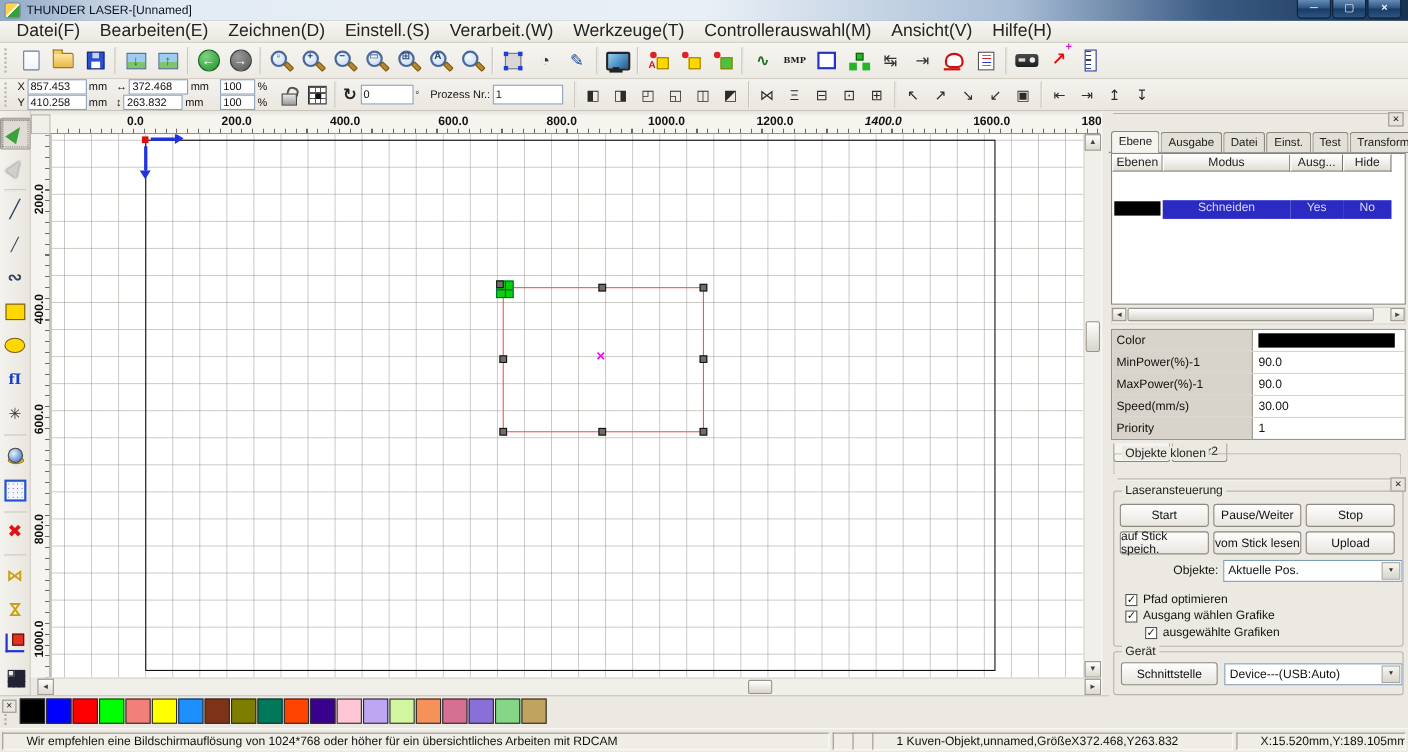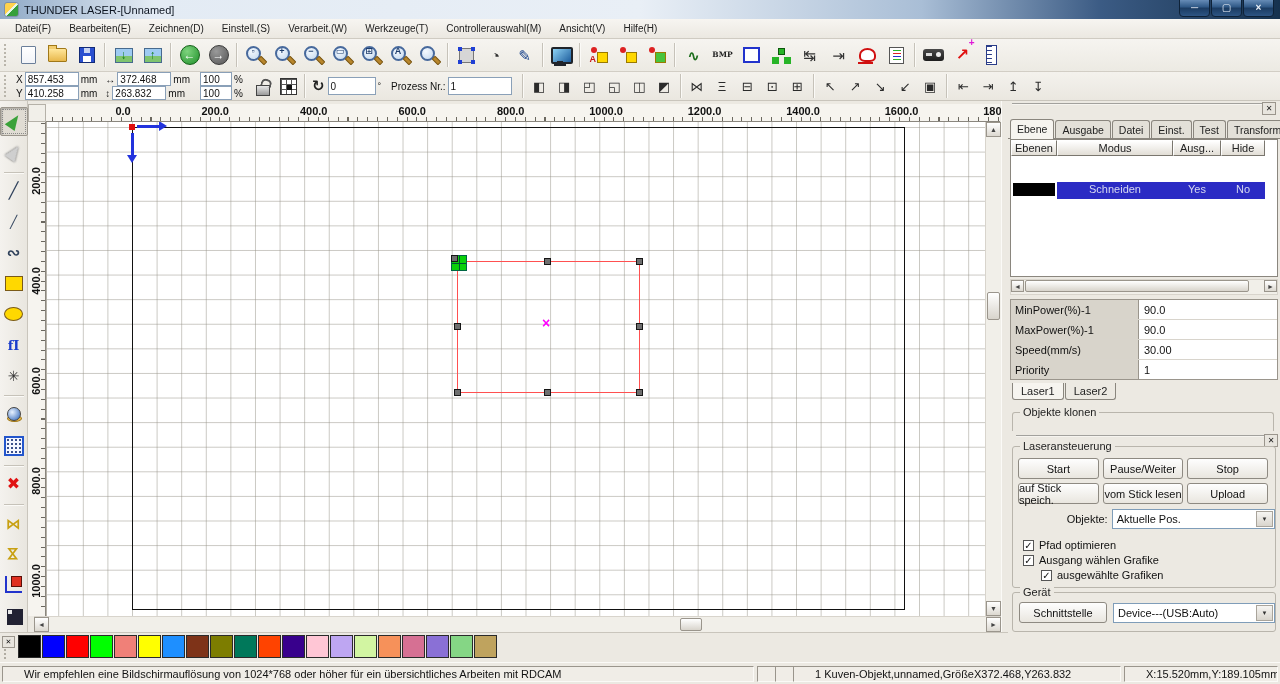--- a/index.html
+++ b/index.html
@@ -14,21 +14,21 @@
     background:linear-gradient(135deg,#ffd24d 0 45%,#e8f6e8 45% 55%,#35a03c 55% 100%);}
   #title-text{font-size:11px;color:#0c1420;}
   #winbtns{margin-left:auto;display:flex;margin-right:6px;margin-top:-4px;}
   .winbtn{width:29px;height:17px;margin-left:1px;border:1px solid #0e2238;border-radius:0 0 4px 4px;
     background:linear-gradient(#6e93bd,#315a88 45%,#1b3c63 55%,#2d5584);color:#eef3fa;
     display:flex;align-items:center;justify-content:center;font-size:10px;font-weight:bold;}
   
   #menubar{position:absolute;left:0;top:19px;width:1280px;height:20px;
     background:linear-gradient(#f7f5f1,#ebe8e1);border-bottom:1px solid #cfcbc2;
     display:flex;align-items:center;padding-left:6px;box-sizing:border-box;}
-  .menu-item{padding:2px 9px;font-size:10px;color:#222;}
+  .menu-item{padding:2px 9px;font-size:16px;color:#222;}
   
   #toolbar1{position:absolute;left:0;top:39px;width:1280px;height:33px;
     background:linear-gradient(#f6f4f0,#eceae3);border-bottom:1px solid #d2cec5;
     display:flex;align-items:center;padding-left:2px;box-sizing:border-box;}
   #toolbar2{position:absolute;left:0;top:72px;width:1280px;height:29px;
     background:linear-gradient(#f4f2ed,#eae7e0);border-bottom:1px solid #c9c5bc;
     display:flex;align-items:center;padding-left:2px;box-sizing:border-box;}
   .grip{width:3px;height:22px;border-left:2px dotted #b9b5ab;margin:0 5px 0 2px;}
   .tsep{width:1px;height:24px;background:#c6c2b9;border-right:1px solid #fbfaf7;margin:0 3px;}
   .tbtn{height:26px;min-width:27px;display:flex;align-items:center;justify-content:center;border:1px solid transparent;border-radius:2px;}
@@ -526,21 +526,21 @@
 
   <div id="corner"></div>
   <div id="topruler">
       <span class="hlab" style="left: 85px;">0.0</span>
       <span class="hlab" style="left: 183.5px;">200.0</span>
       <span class="hlab" style="left: 282px;">400.0</span>
       <span class="hlab" style="left: 380.5px;">600.0</span>
       <span class="hlab" style="left: 479px;">800.0</span>
       <span class="hlab" style="left: 577.5px;">1000.0</span>
       <span class="hlab" style="left: 676px;">1200.0</span>
-      <span class="hlab" style="left: 774.5px;">1400.0</span>
+      <span class="hlab" style="left: 774.5px; font-style: italic;">1400.0</span>
       <span class="hlab" style="left: 873px;">1600.0</span>
       <span class="hlab" style="left: 971.5px;">1800.0</span>
     </div>
   <div id="leftruler">
       <span class="vlab" style="top: 59px;">200.0</span>
       <span class="vlab" style="top: 159px;">400.0</span>
       <span class="vlab" style="top: 259px;">600.0</span>
       <span class="vlab" style="top: 359px;">800.0</span>
       <span class="vlab" style="top: 459px;">1000.0</span>
     </div>
@@ -603,20 +603,26 @@
           <span class="td sel" style="width: 48px;">Yes</span>
           <span class="td sel" style="width: 44px; text-align: center;">No</span>
         </div>
     </div>
     <div id="lt-hscroll">
       <span class="sba" style="left:0;top:0;width:13px;height:12px">◄</span>
       <span class="sbt" style="left:14px;top:0;width:224px;height:12px"></span>
       <span class="sba" style="right:0;top:0;width:13px;height:12px">►</span>
     </div>
     <div id="props">
+        <div class="prow2">
+          <span class="plab">Color</span>
+          <span class="pval">
+            <span class="pswatch" style="background: rgb(0, 0, 0);"></span>
+          </span>
+        </div>
         <div class="prow2">
           <span class="plab">MinPower(%)-1</span>
           <span class="pval">90.0</span>
         </div>
         <div class="prow2">
           <span class="plab">MaxPower(%)-1</span>
           <span class="pval">90.0</span>
         </div>
         <div class="prow2">
           <span class="plab">Speed(mm/s)</span>

